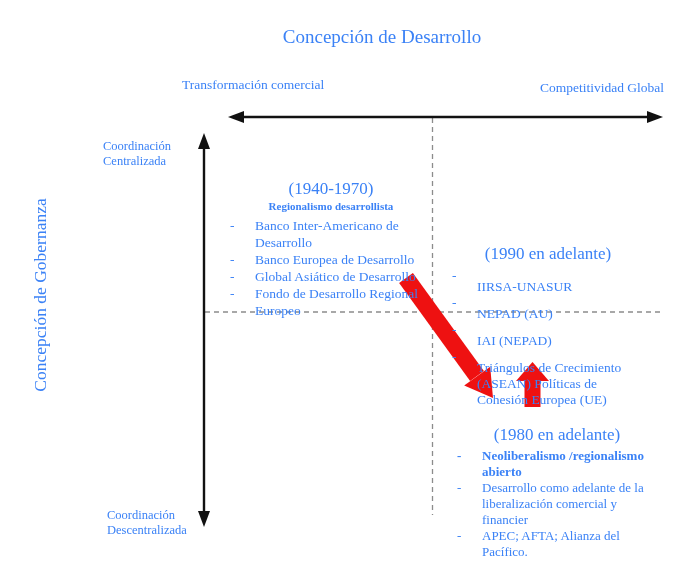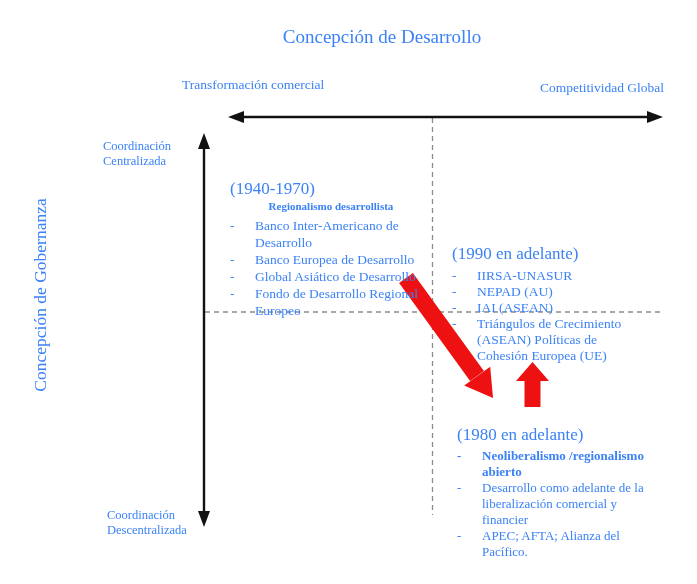--- a/index.html
+++ b/index.html
@@ -28,32 +28,32 @@
   .coord-label{font-size:12.5px;line-height:15px;}
   .coord-top{left:103px;top:139px;}
   .coord-bottom{left:107px;top:508px;}
   .y-rot{
     left:40px;top:295px;
     font-size:17.5px;white-space:nowrap;
     transform:translate(-50%,-50%) rotate(-90deg);
   }
 
   .block{position:absolute;}
-  .bh1{font-size:17px;line-height:21px;text-align:left;white-space:nowrap;}
+  .bh1{font-size:17px;line-height:21px;text-align:center;white-space:nowrap;}
   .bh2{font-size:11px;line-height:15px;font-weight:bold;text-align:center;white-space:nowrap;}
   .list{margin-top:3px;}
   .li{display:flex;align-items:flex-start;}
   .li .dash{flex:0 0 25px;}
   .b1940{left:230px;top:178px;width:202px;}
   .b1940 .li{font-size:13.5px;line-height:17px;}
   .b1940 .li .txt{width:176px;}
   .b1990{left:452px;top:243px;width:192px;}
   .b1990 .list{margin-top:4px;}
   .b1990 .li{font-size:13.5px;line-height:16px;}
-  .b1990 .li .txt{width:166px;}
+  .b1990 .li .txt{width:166px;margin-top:11px;}
   .b1980{left:457px;top:424px;width:200px;}
   .b1980 .li{font-size:13px;line-height:16px;}
   .b1980 .li .txt{width:174px;}
   .bold{font-weight:bold;}
 </style>
 </head>
 <body>
 
 <div id="canvas">
 
@@ -122,21 +122,21 @@
       <div class="li">
         <span class="dash">-</span>
         <span class="txt">IIRSA-UNASUR</span>
       </div>
       <div class="li">
         <span class="dash">-</span>
         <span class="txt">NEPAD (AU)</span>
       </div>
       <div class="li">
         <span class="dash">-</span>
-        <span class="txt">IAI (ASEAN)</span>
+        <span class="txt">IAI (NEPAD)</span>
       </div>
       <div class="li">
         <span class="dash">-</span>
         <span class="txt">Triángulos de Crecimiento (ASEAN) Políticas de Cohesión Europea (UE)</span>
       </div>
     </div>
   </div>
 
   <div class="block b1980">
     <div class="bh1">(1980 en adelante)</div>

